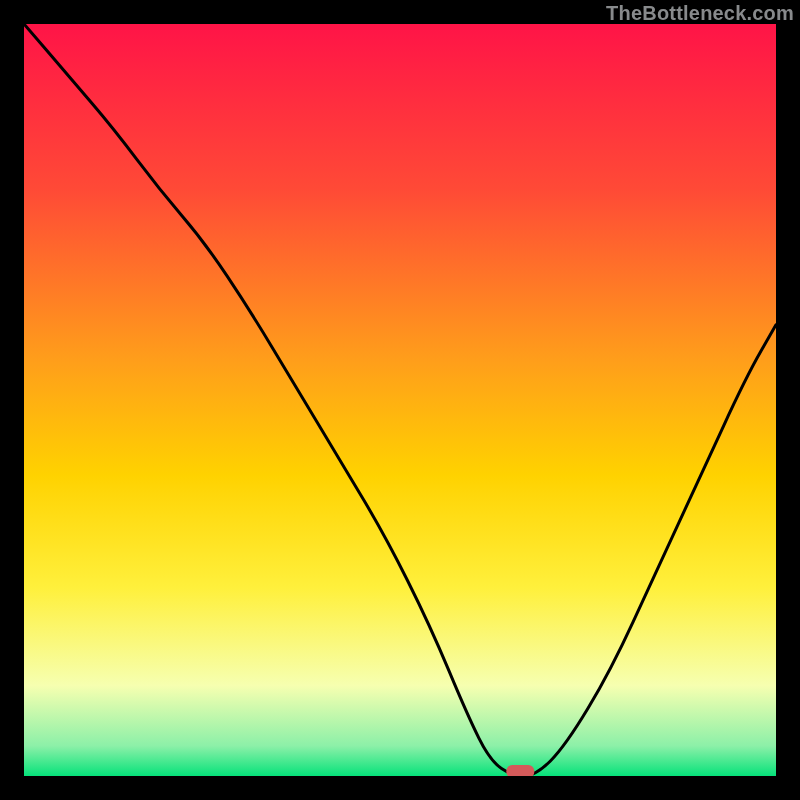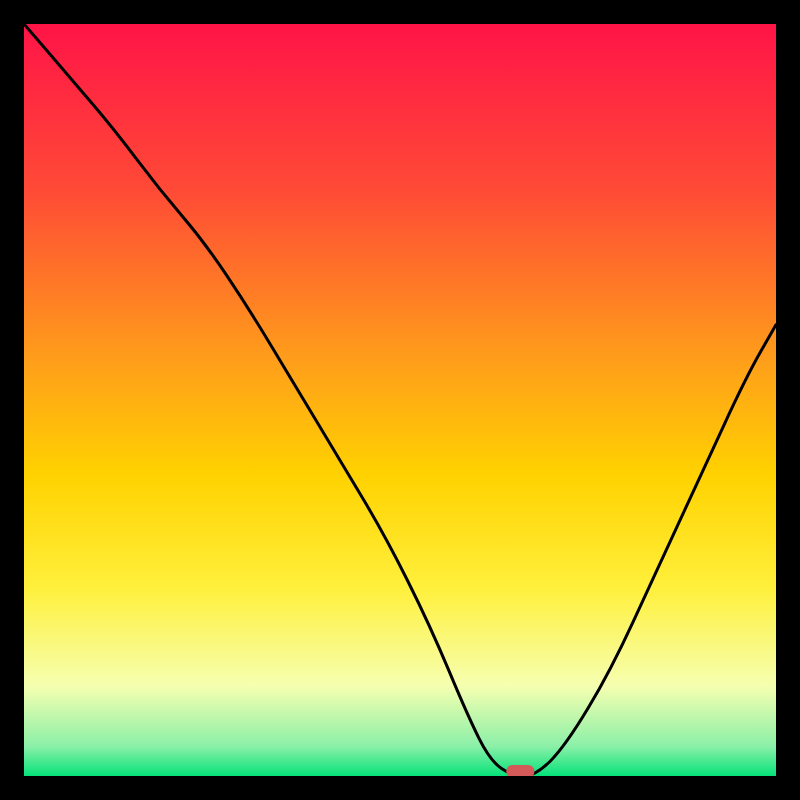--- a/index.html
+++ b/index.html
@@ -37,20 +37,21 @@
     color: #888a8c;
     letter-spacing: 0.2px;
     user-select: none;
   }
 </style>
 </head>
 <body>
 
 <div class="chart-container">
 
+  <div class="attribution">TheBottleneck.com</div>
 
   <div class="plot-area">
     <svg id="chart-svg" width="752" height="752" viewBox="0 0 752 752">
       <defs>
         <linearGradient id="bg-grad" x1="0" y1="0" x2="0" y2="1">
             <stop offset="0.0%" stop-color="#ff1447"></stop>
             <stop offset="22.0%" stop-color="#ff4a36"></stop>
             <stop offset="45.0%" stop-color="#ff9f1a"></stop>
             <stop offset="60.0%" stop-color="#ffd200"></stop>
             <stop offset="75.0%" stop-color="#fff03c"></stop>

